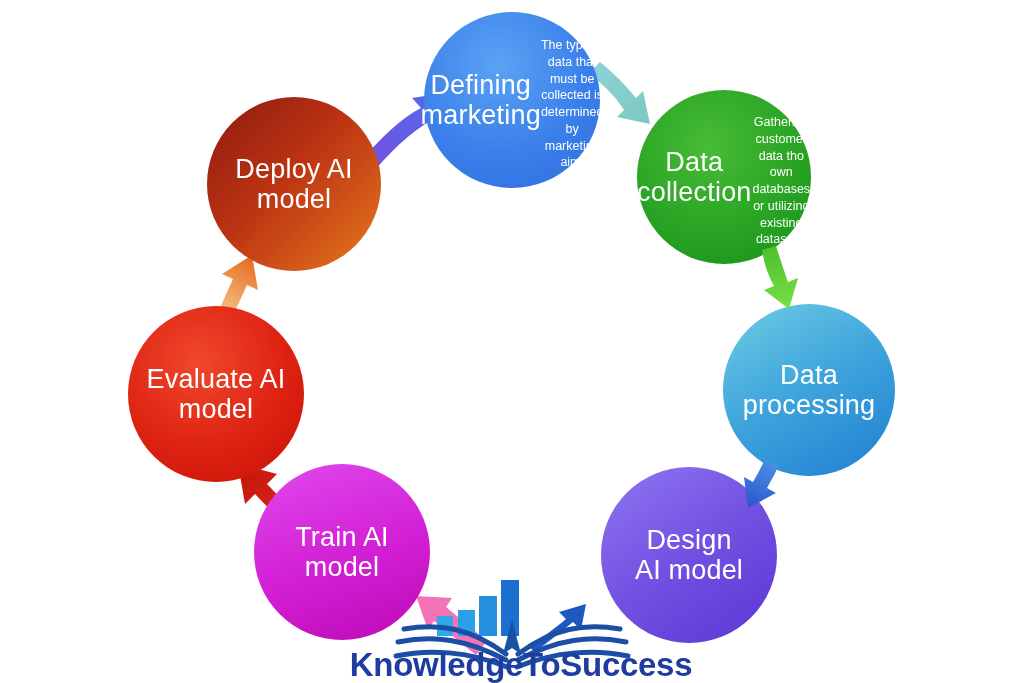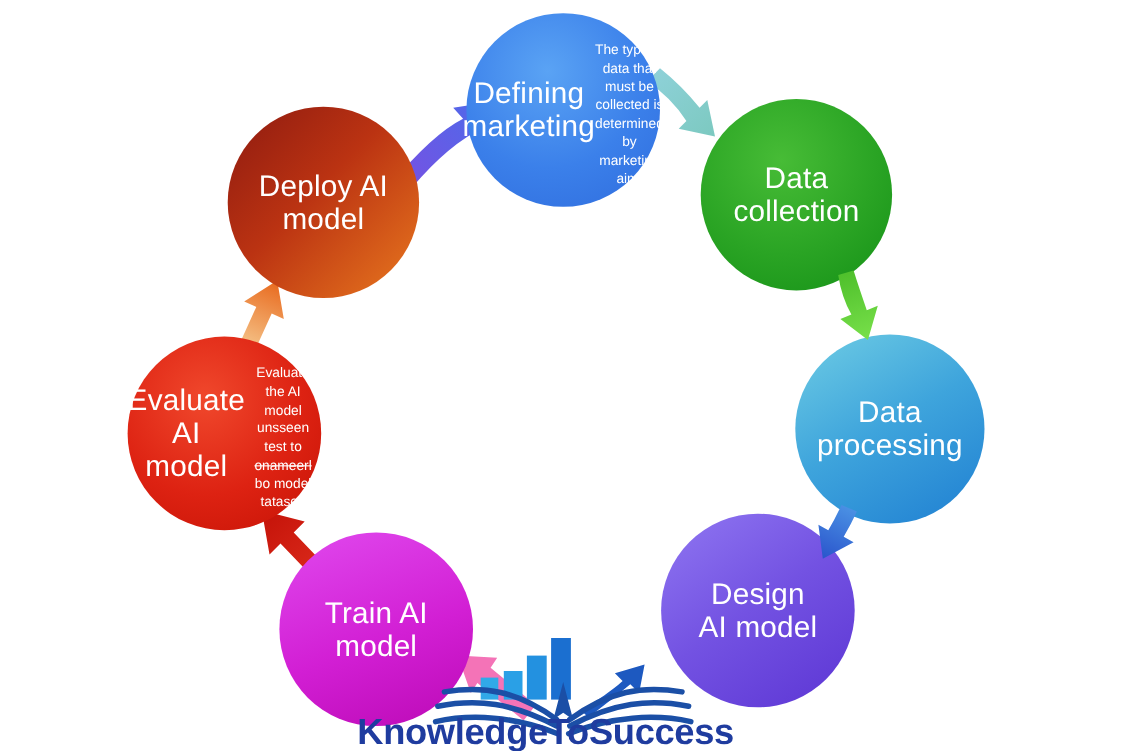--- a/index.html
+++ b/index.html
@@ -27,29 +27,29 @@
   .struck { text-decoration:line-through; text-decoration-thickness:1px; }
 
   .c-defining   { left:424px; top:12px;  width:176px; height:176px;
     background:radial-gradient(circle at 42% 30%, #5aa3f4 0%, #3b80ea 55%, #2f6cdd 100%); }
   .c-collection { left:637px; top:90px;  width:174px; height:174px;
     background:radial-gradient(circle at 42% 32%, #47bc36 0%, #2aa424 55%, #149016 100%); }
   .c-processing { left:723px; top:304px; width:172px; height:172px;
     background:linear-gradient(150deg, #6fcde4 0%, #3ea4dc 48%, #1f7fd2 100%); }
   .c-design     { left:601px; top:467px; width:176px; height:176px;
     background:linear-gradient(145deg, #9077f2 0%, #7352e2 48%, #5c35d4 100%); }
-  .c-train      { left:254px; top:484px; width:176px; height:176px;
+  .c-train      { left:254px; top:464px; width:176px; height:176px;
     background:linear-gradient(160deg, #e049ee 0%, #d21fd4 55%, #bc0ab6 100%); }
-  .c-evaluate   { left:116px; top:306px; width:176px; height:176px;
+  .c-evaluate   { left:128px; top:306px; width:176px; height:176px;
     background:radial-gradient(circle at 40% 32%, #f0482c 0%, #dd2212 55%, #c51205 100%); }
   .c-deploy     { left:207px; top:97px;  width:174px; height:174px;
     background:linear-gradient(135deg, #8e1a10 0%, #bb3312 45%, #e9791f 100%); }
 
   .logo-text {
-    position:absolute; left:296px; top:646px; width:400px; text-align:center;
+    position:absolute; left:321px; top:646px; width:400px; text-align:center;
     font-size:33px; font-weight:600; color:#1f3c9f; z-index:3; letter-spacing:-0.3px;
   }
 </style>
 </head>
 <body>
 
 <div class="stage">
 
   <svg class="layer under" width="1024" height="683" viewBox="0 0 1024 683">
     <defs>
@@ -79,41 +79,41 @@
 
   <div class="circle c-defining">
     <div class="title">Defining
 marketing</div>
     <div class="desc">The type of data that must be collected is determined by marketing aim.</div>
   </div>
 
   <div class="circle c-collection">
     <div class="title">Data
 collection</div>
+    <div class="desc">Gathering customer data tho own databases or utilizing existing datasets.</div>
   </div>
 
   <div class="circle c-processing">
     <div class="title">Data
 processing</div>
   </div>
 
   <div class="circle c-design">
     <div class="title">Design
 AI model</div>
   </div>
 
   <div class="circle c-train">
     <div class="title">Train AI
 model</div>
   </div>
 
   <div class="circle c-evaluate">
     <div class="title">Evaluate AI
 model</div>
-    <div class="desc"><span>Evaluate the AI model unsseen test to </span><span class="struck">onameerl</span><span> bo model tataset.</span></div>
   </div>
 
   <div class="circle c-deploy">
     <div class="title">Deploy AI
 model</div>
   </div>
 
   <svg class="layer over" width="1024" height="683" viewBox="0 0 1024 683">
     <defs>
       <linearGradient id="gA3" gradientUnits="userSpaceOnUse" x1="769" y1="248" x2="789" y2="309">

